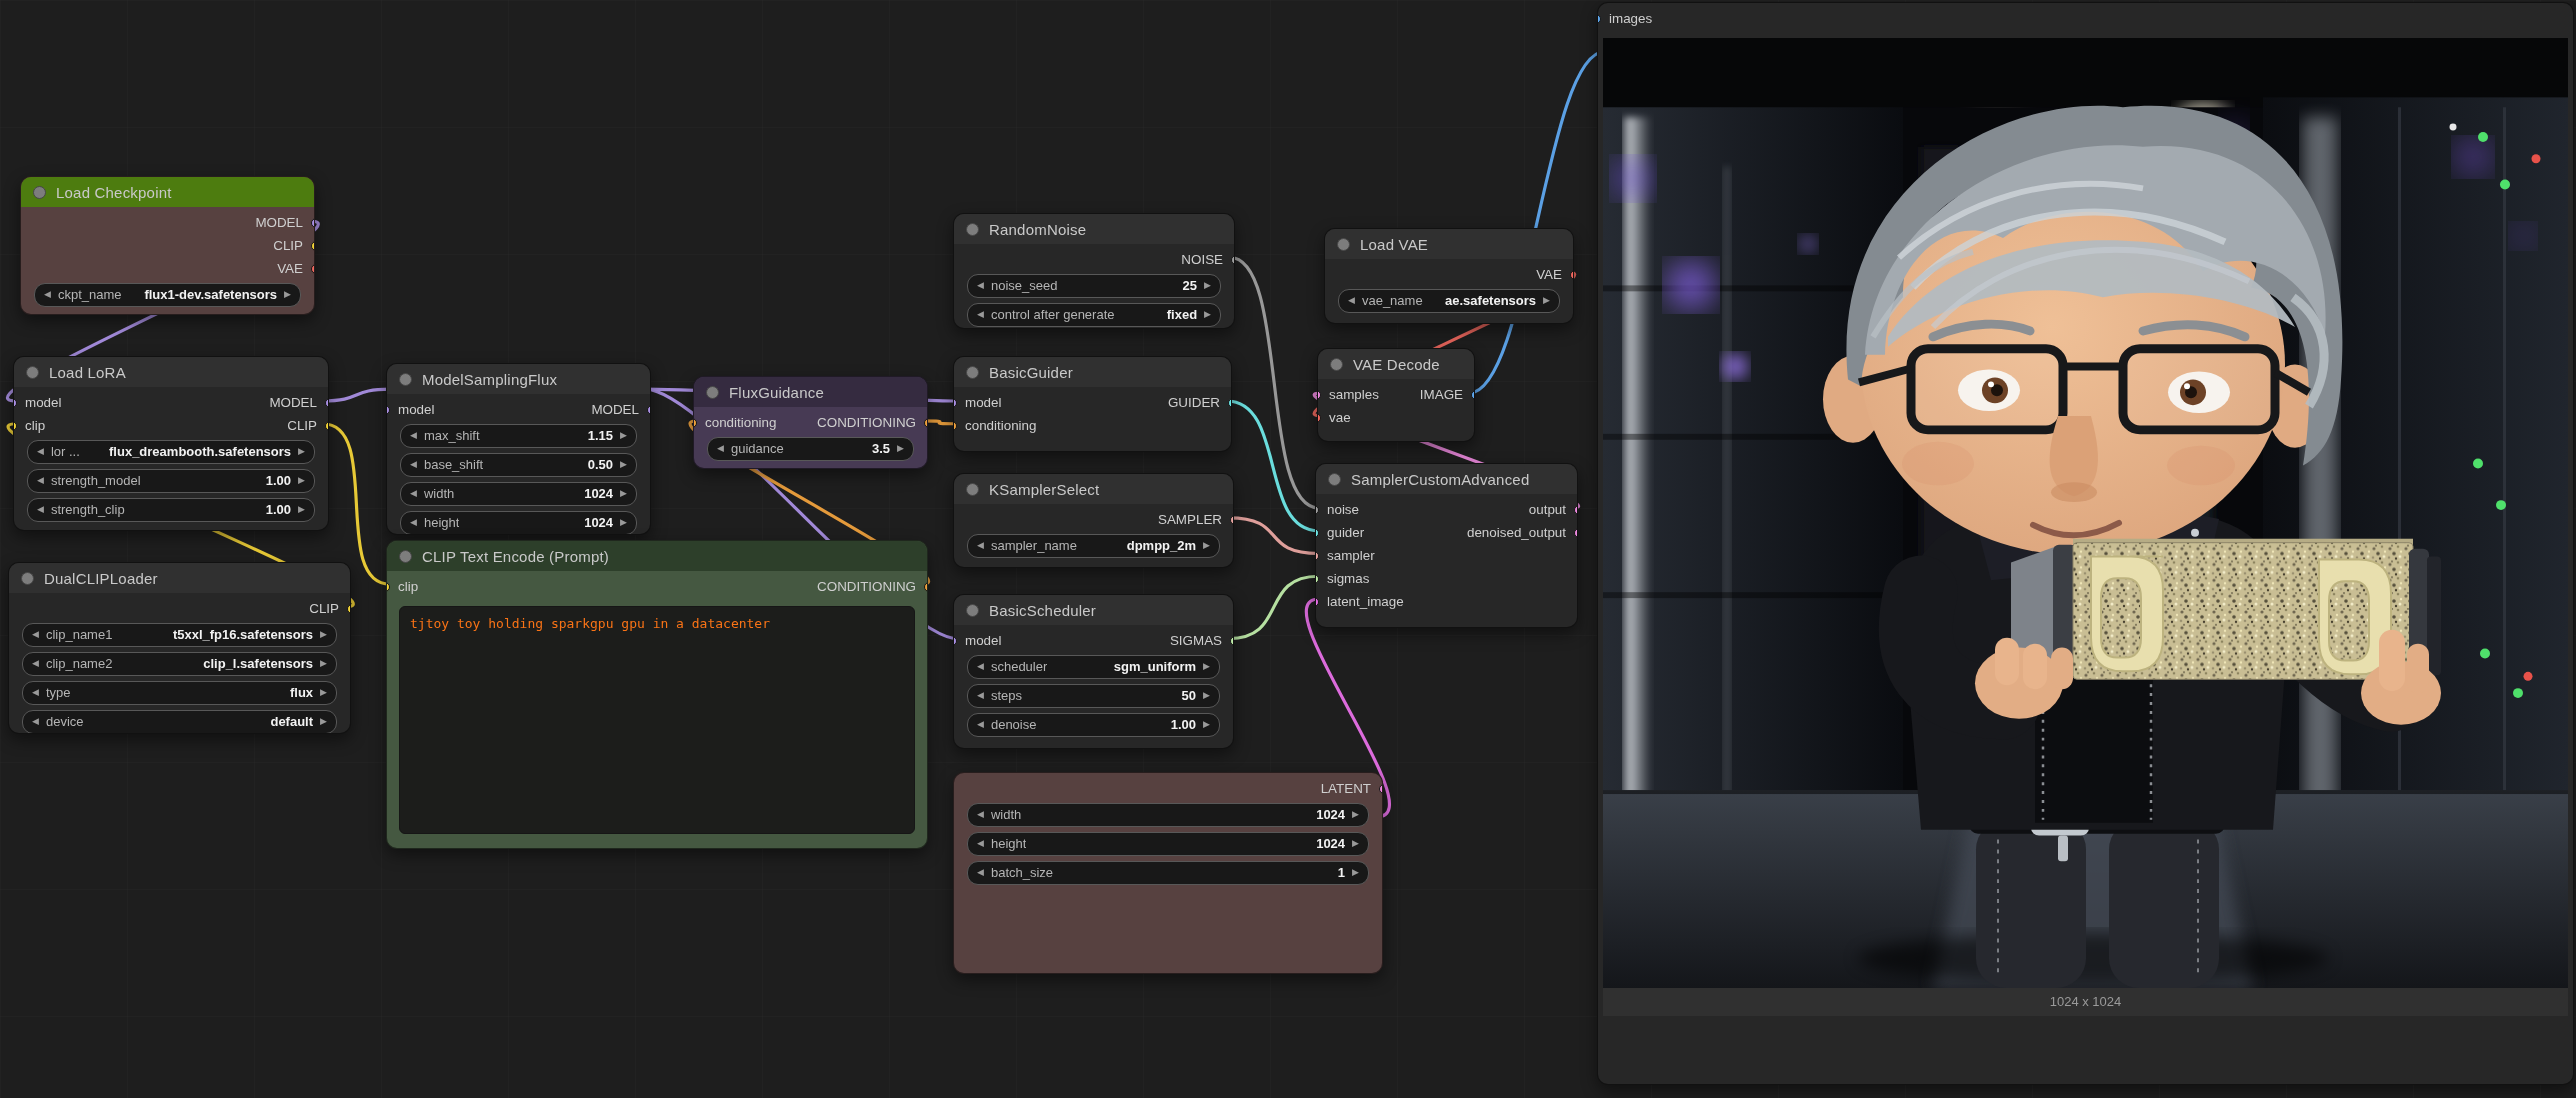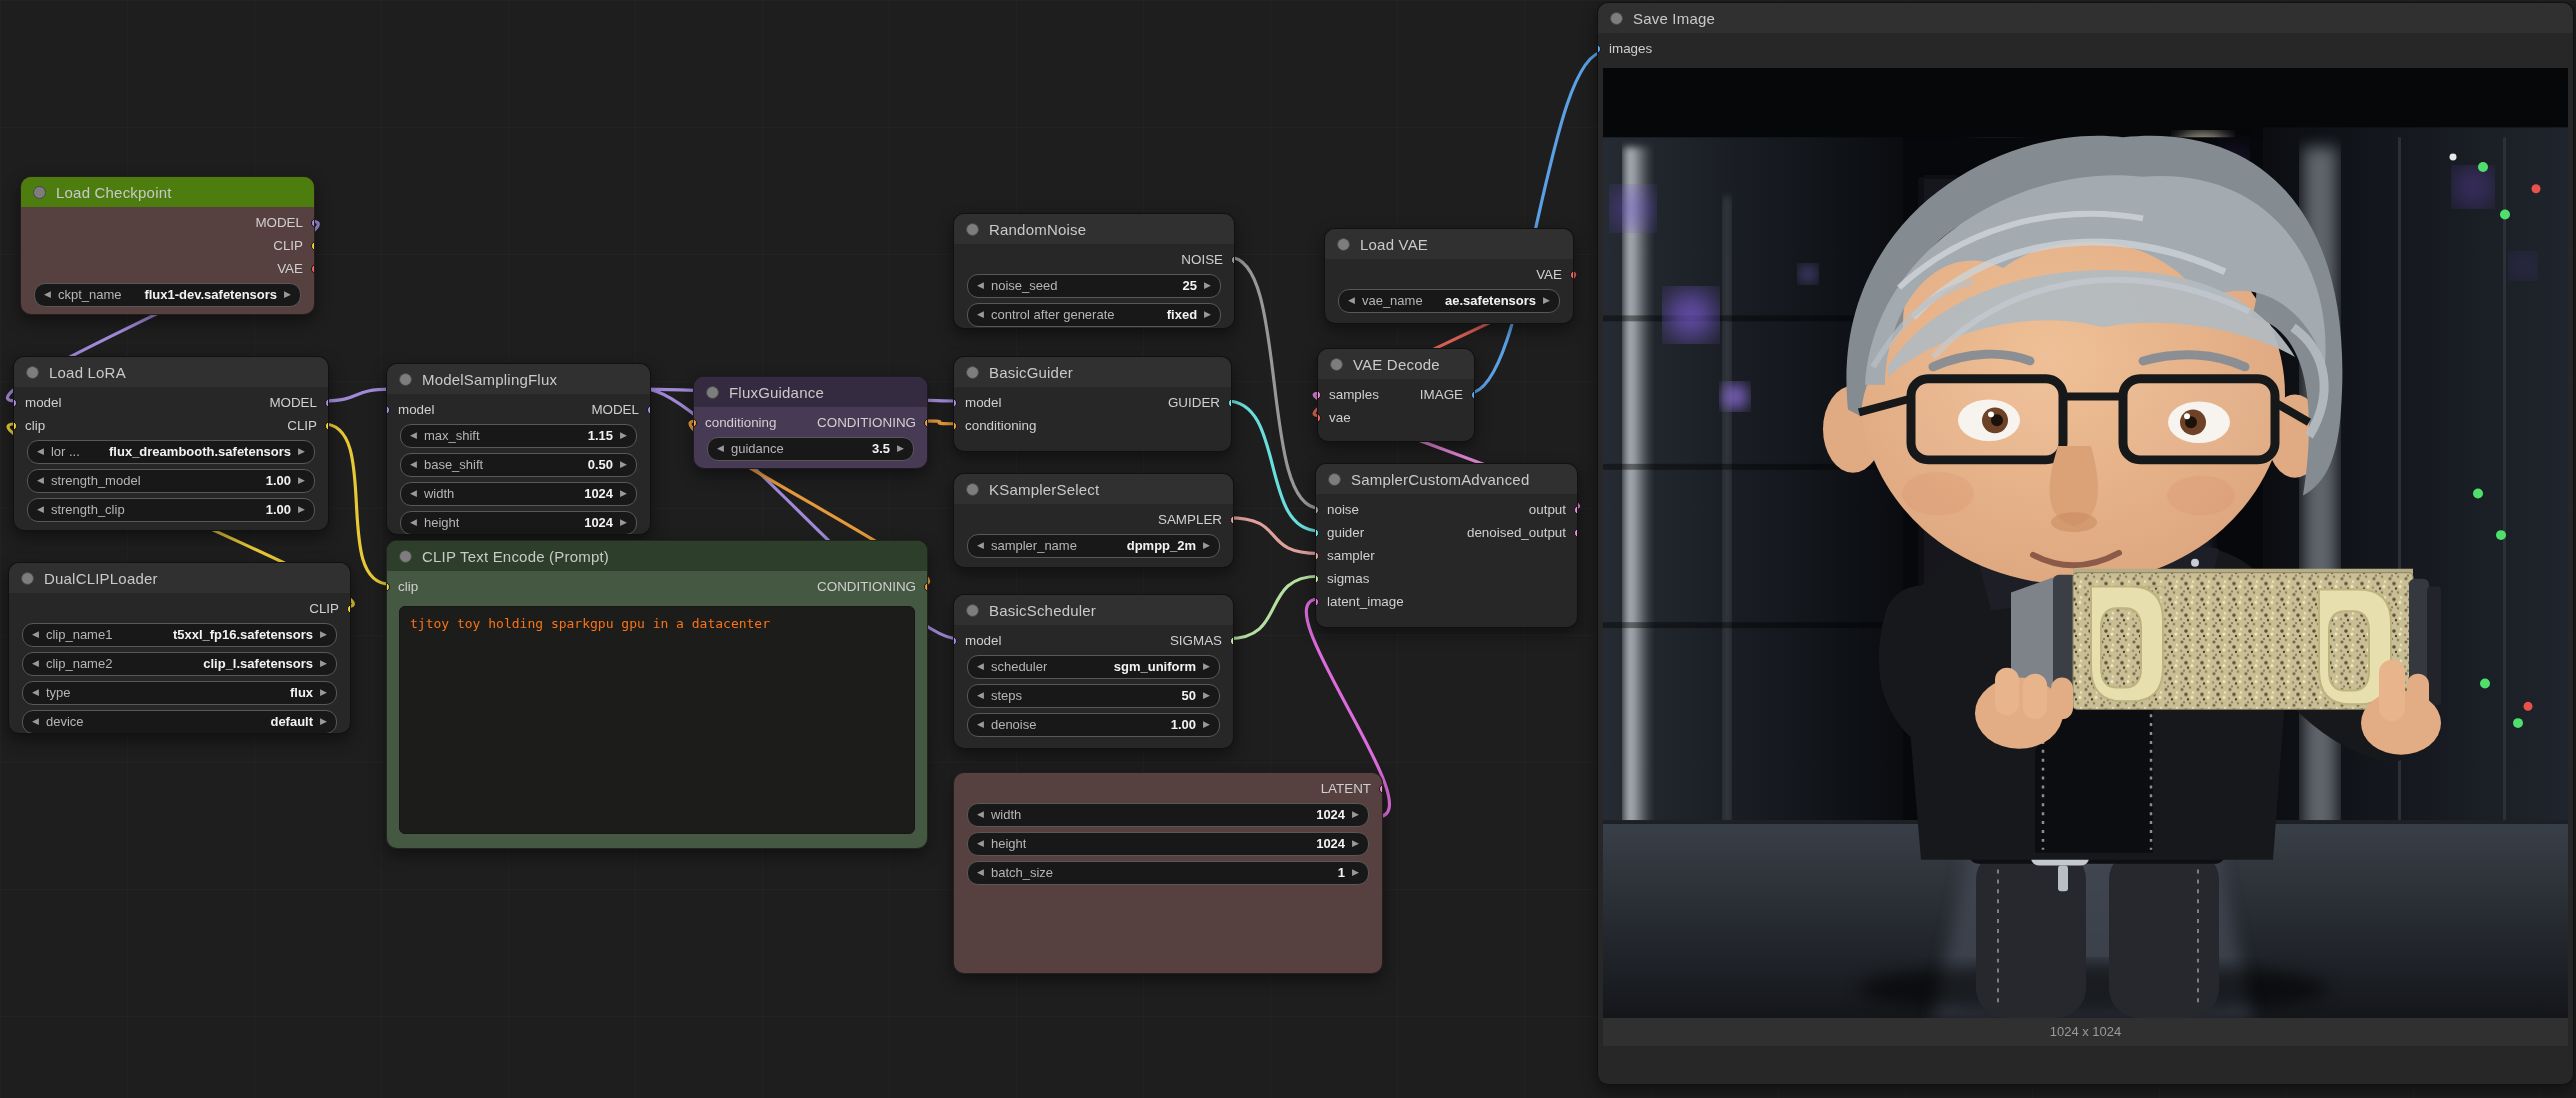--- a/index.html
+++ b/index.html
@@ -491,24 +491,20 @@
             <span class="slot-in">
               <span class="s-dot" style="background: rgb(231, 112, 231);"></span>
               <span>latent_image</span>
             </span>
           </div>
         </div>
       </div>
     </div>
 
   <div class="node theme-gray" id="save-node">
-    <div class="n-header">
-      <span class="n-dot"></span>
-      <span>Save Image</span>
-    </div>
     <div class="n-body">
       <div class="slot-row">
         <span class="slot-in">
           <span class="s-dot" id="save-in-dot" style="background: rgb(95, 168, 239);"></span>
           <span>images</span>
         </span>
       </div>
 
       <div id="img-wrap">
 

